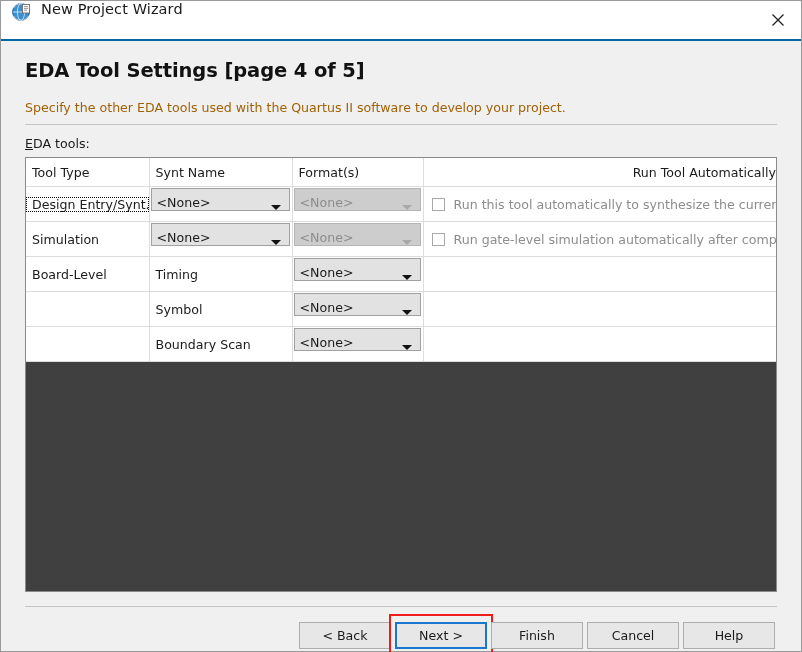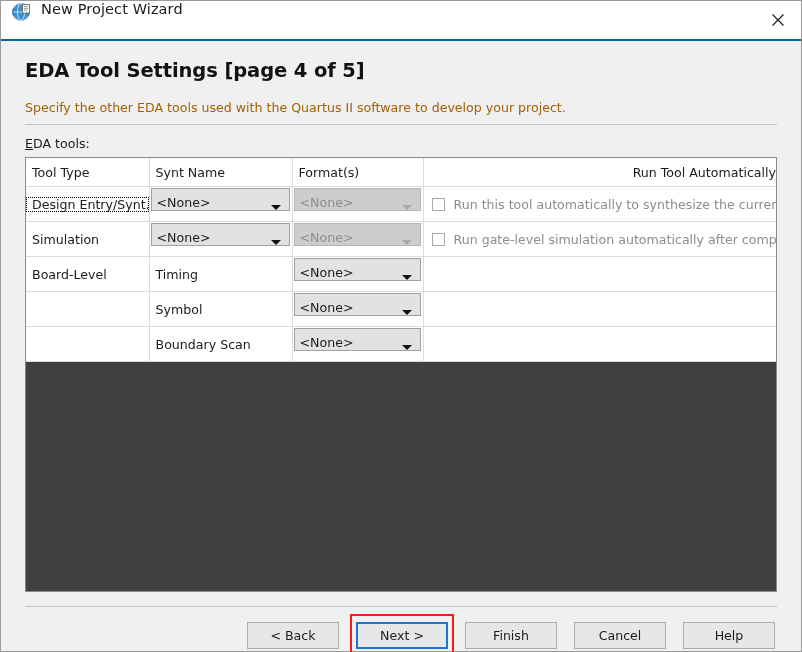--- a/index.html
+++ b/index.html
@@ -228,21 +228,21 @@
     position: absolute;
     left: 24px; right: 24px; top: 14px;
     height: 1px;
     background: #c4c4c4;
   }
   .buttons {
     position: absolute;
     right: 26px;
     top: 30px;
     display: flex;
-    gap: 17px;
+    gap: 4px;
   }
   .btn {
     width: 92px;
     height: 27px;
     box-sizing: border-box;
     border: 1px solid #adadad;
     background: #e7e7e7;
     font-size: 12.6px;
     color: #1b1b1b;
     display: flex;

